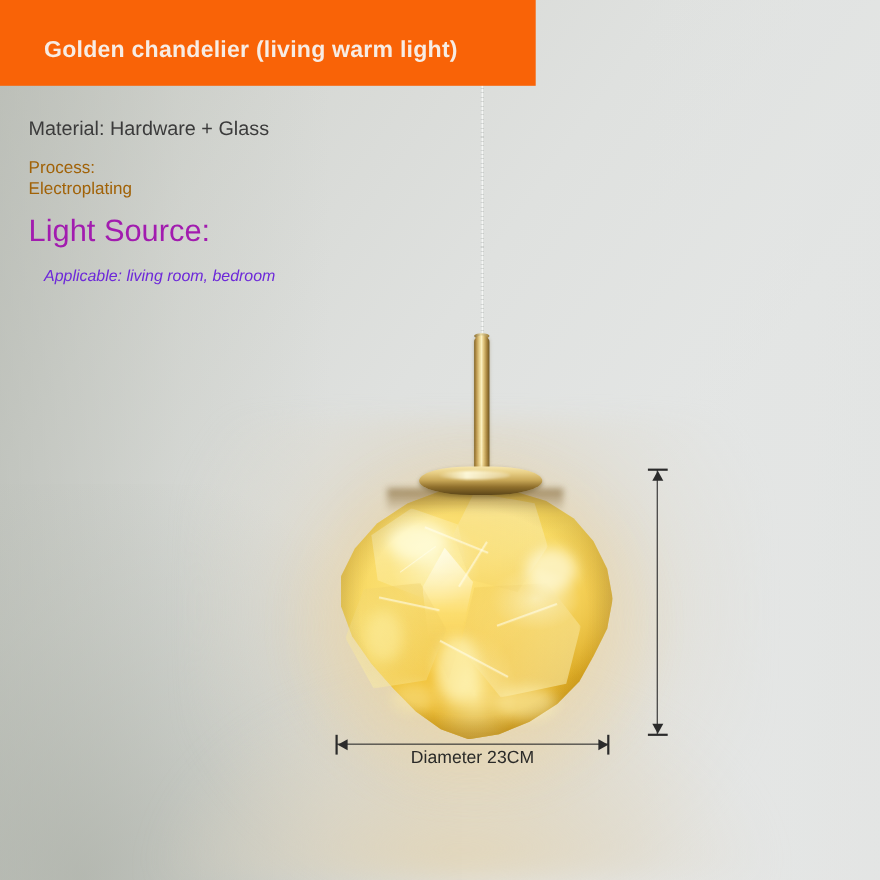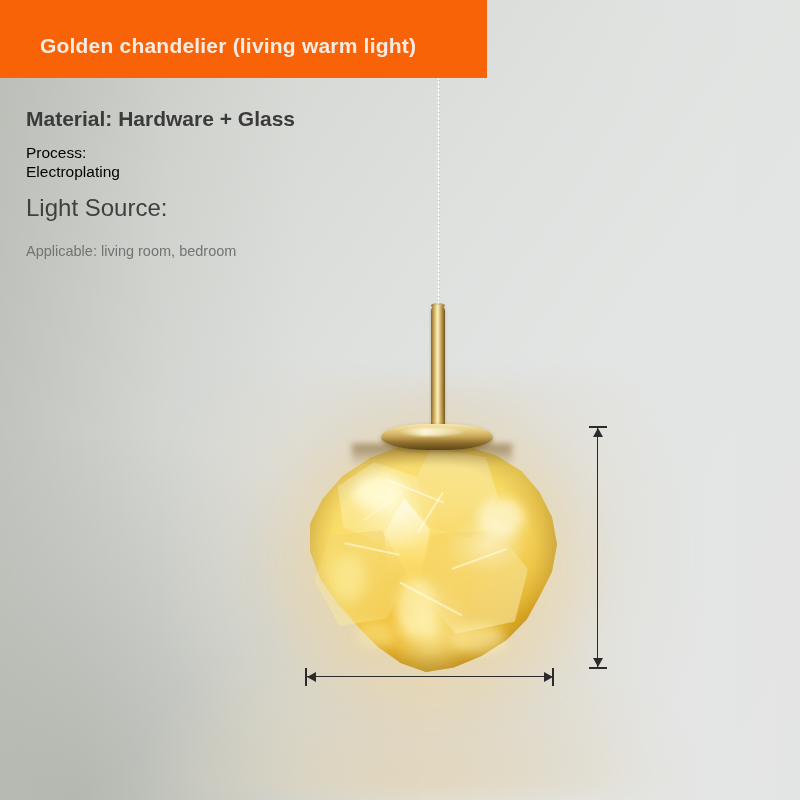--- a/index.html
+++ b/index.html
@@ -359,42 +359,42 @@
     letter-spacing: 0.2px;
   }
   .spec {
     position: absolute;
     color: #3a3a3a;
     white-space: pre;
   }
   .spec-material {
     left: 26px;
     top: 107px;
-    font-size: 21px;
+    font-size: 18px;
     color: #3b3b3b;
-    font-weight: bold;
   }
   .spec-process {
     left: 26px;
     top: 143px;
     font-size: 15.5px;
     line-height: 19px;
-    color: #000000;
+    color: #a16207;
   }
   .spec-light {
     left: 26px;
     top: 194px;
-    font-size: 24px;
-    color: #404040;
+    font-size: 28px;
+    color: #a21caf;
   }
   .spec-applicable {
-    left: 26px;
+    left: 40px;
     top: 243px;
     font-size: 14.5px;
-    color: #737373;
+    color: #6d28d9;
+    font-style: italic;
   }
 </style>
 </head>
 <body>
 
 <div id="scene">
 
   <div class="bg-base"></div>
   <div class="bg-cool-left"></div>
   <div class="bg-cool-bottomleft"></div>
@@ -438,20 +438,21 @@
   <div class="dim-v-cap-top"></div>
   <div class="dim-v-cap-bot"></div>
   <div class="dim-v-arrow-top"></div>
   <div class="dim-v-arrow-bot"></div>
 
   <div class="dim-h-line"></div>
   <div class="dim-h-cap-left"></div>
   <div class="dim-h-cap-right"></div>
   <div class="dim-h-arrow-left"></div>
   <div class="dim-h-arrow-right"></div>
+  <div class="dim-h-label">Diameter 23CM</div>
 
   <div class="banner"></div>
   <div class="overlay-text">
     <div class="title">Golden chandelier (living warm light)</div>
     <div class="spec spec-material">Material: Hardware + Glass</div>
     <div class="spec spec-process">Process:
 Electroplating</div>
     <div class="spec spec-light">Light Source:</div>
     <div class="spec spec-applicable">Applicable: living room, bedroom</div>
   </div>

